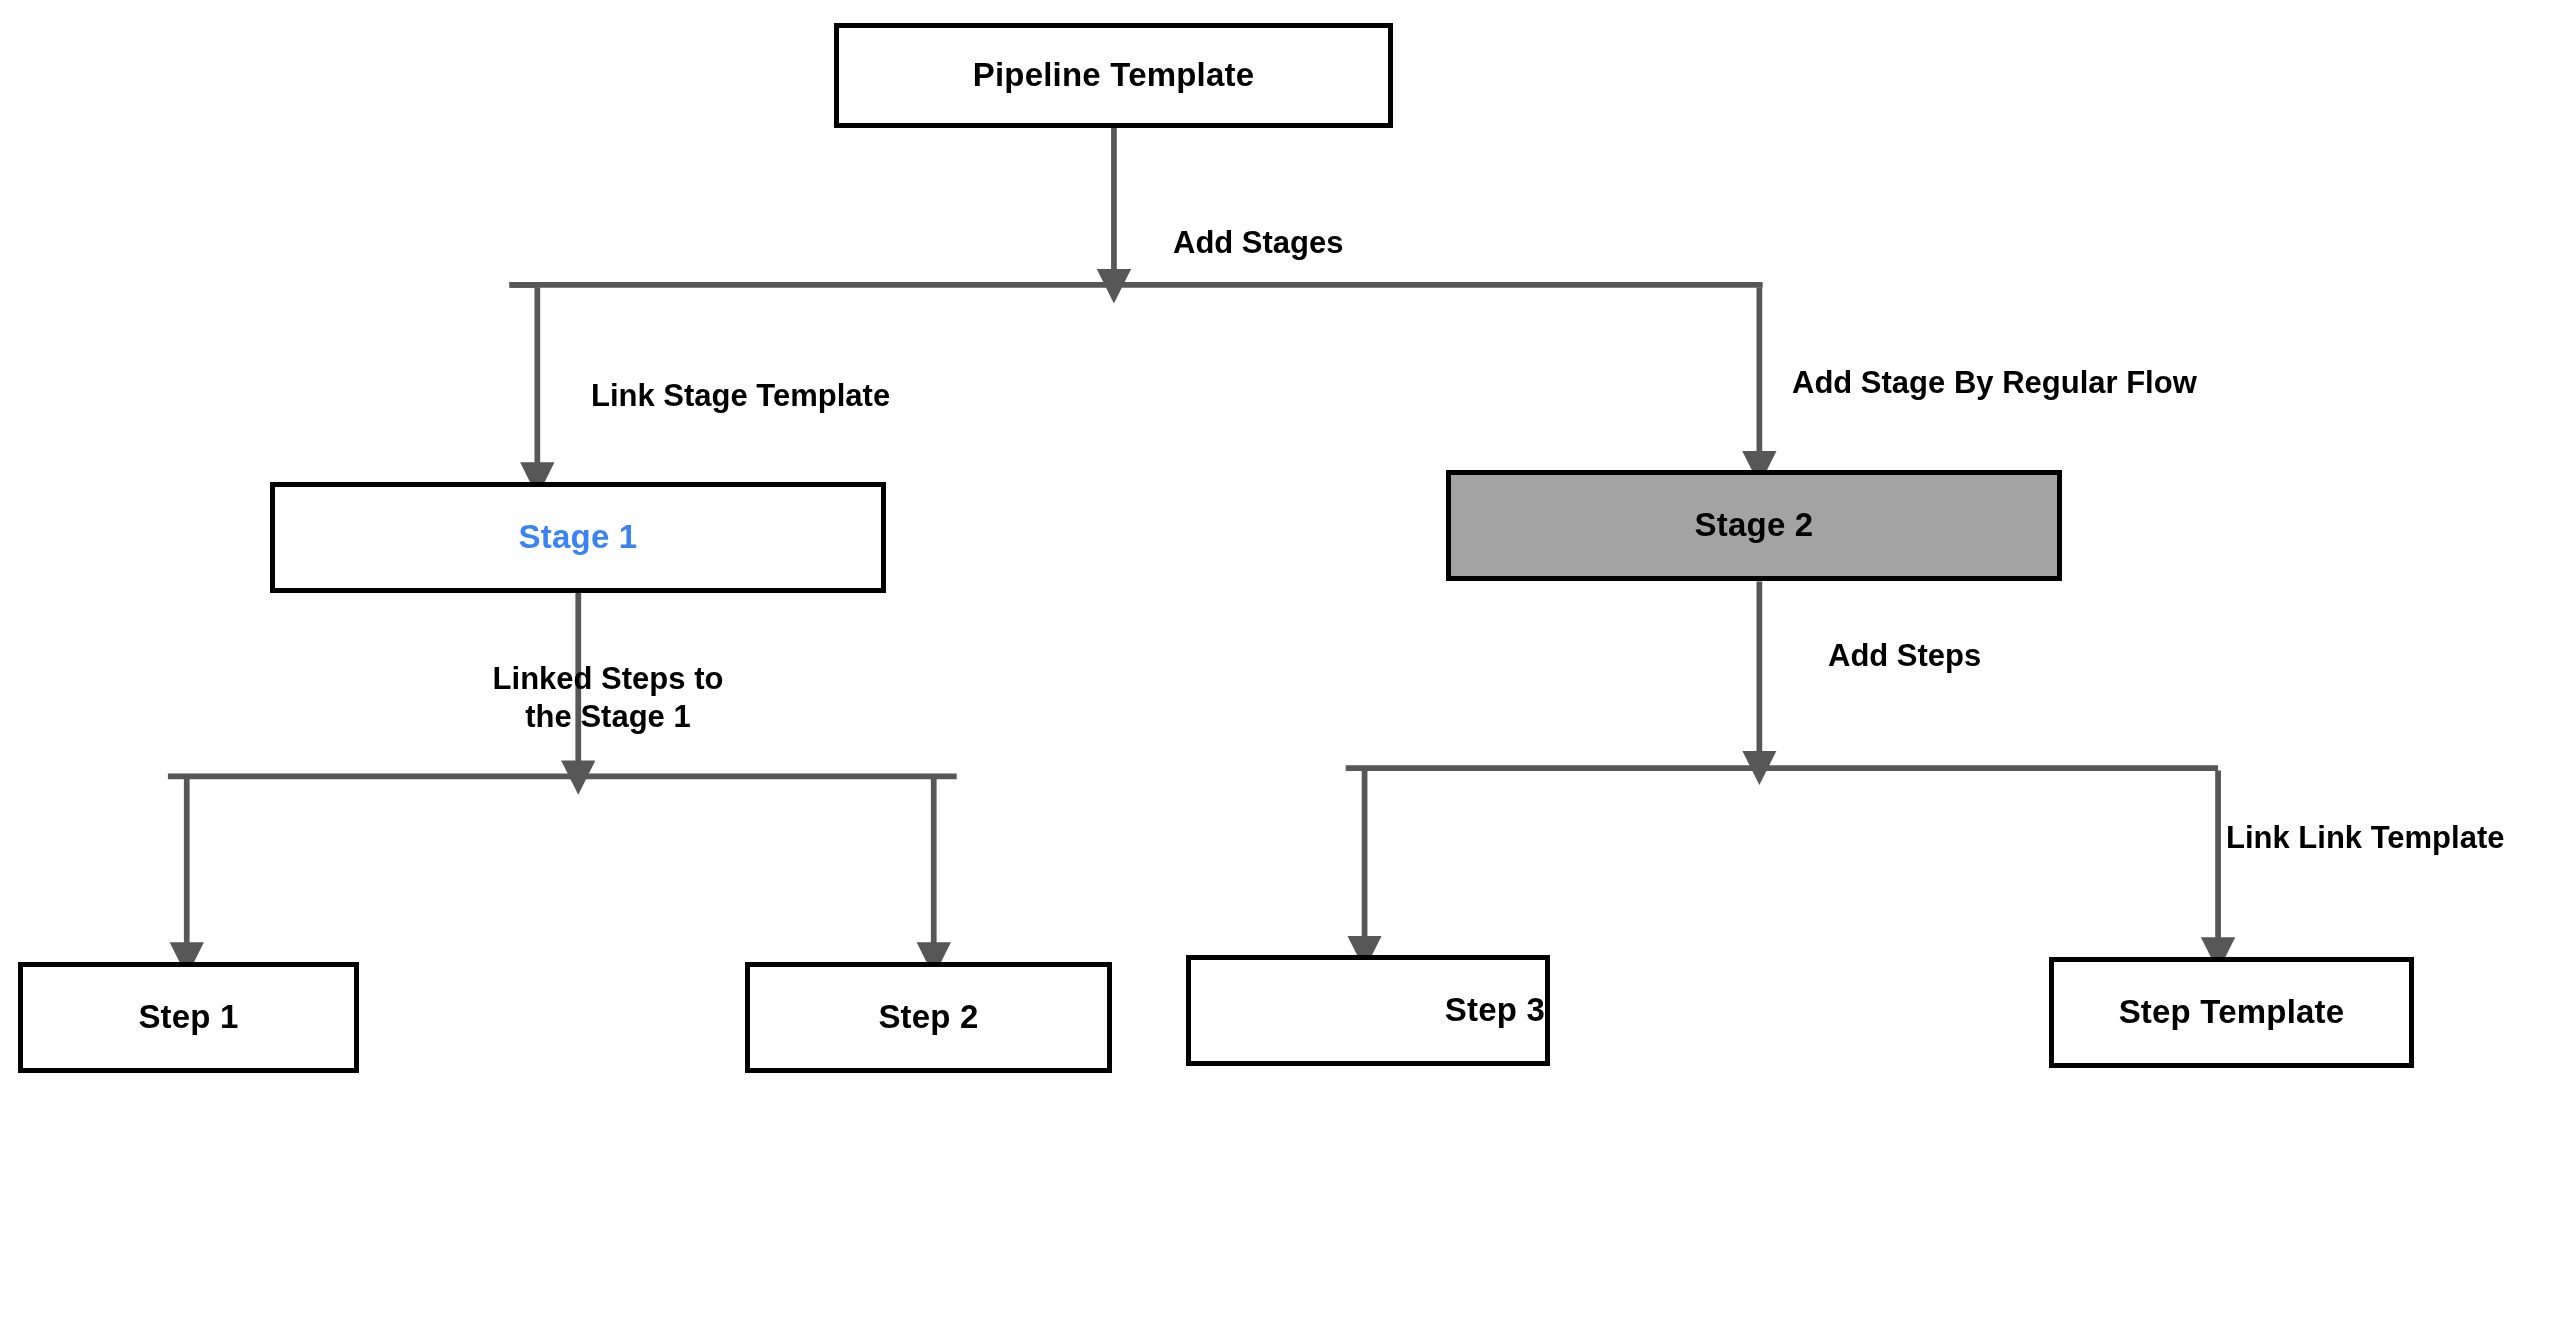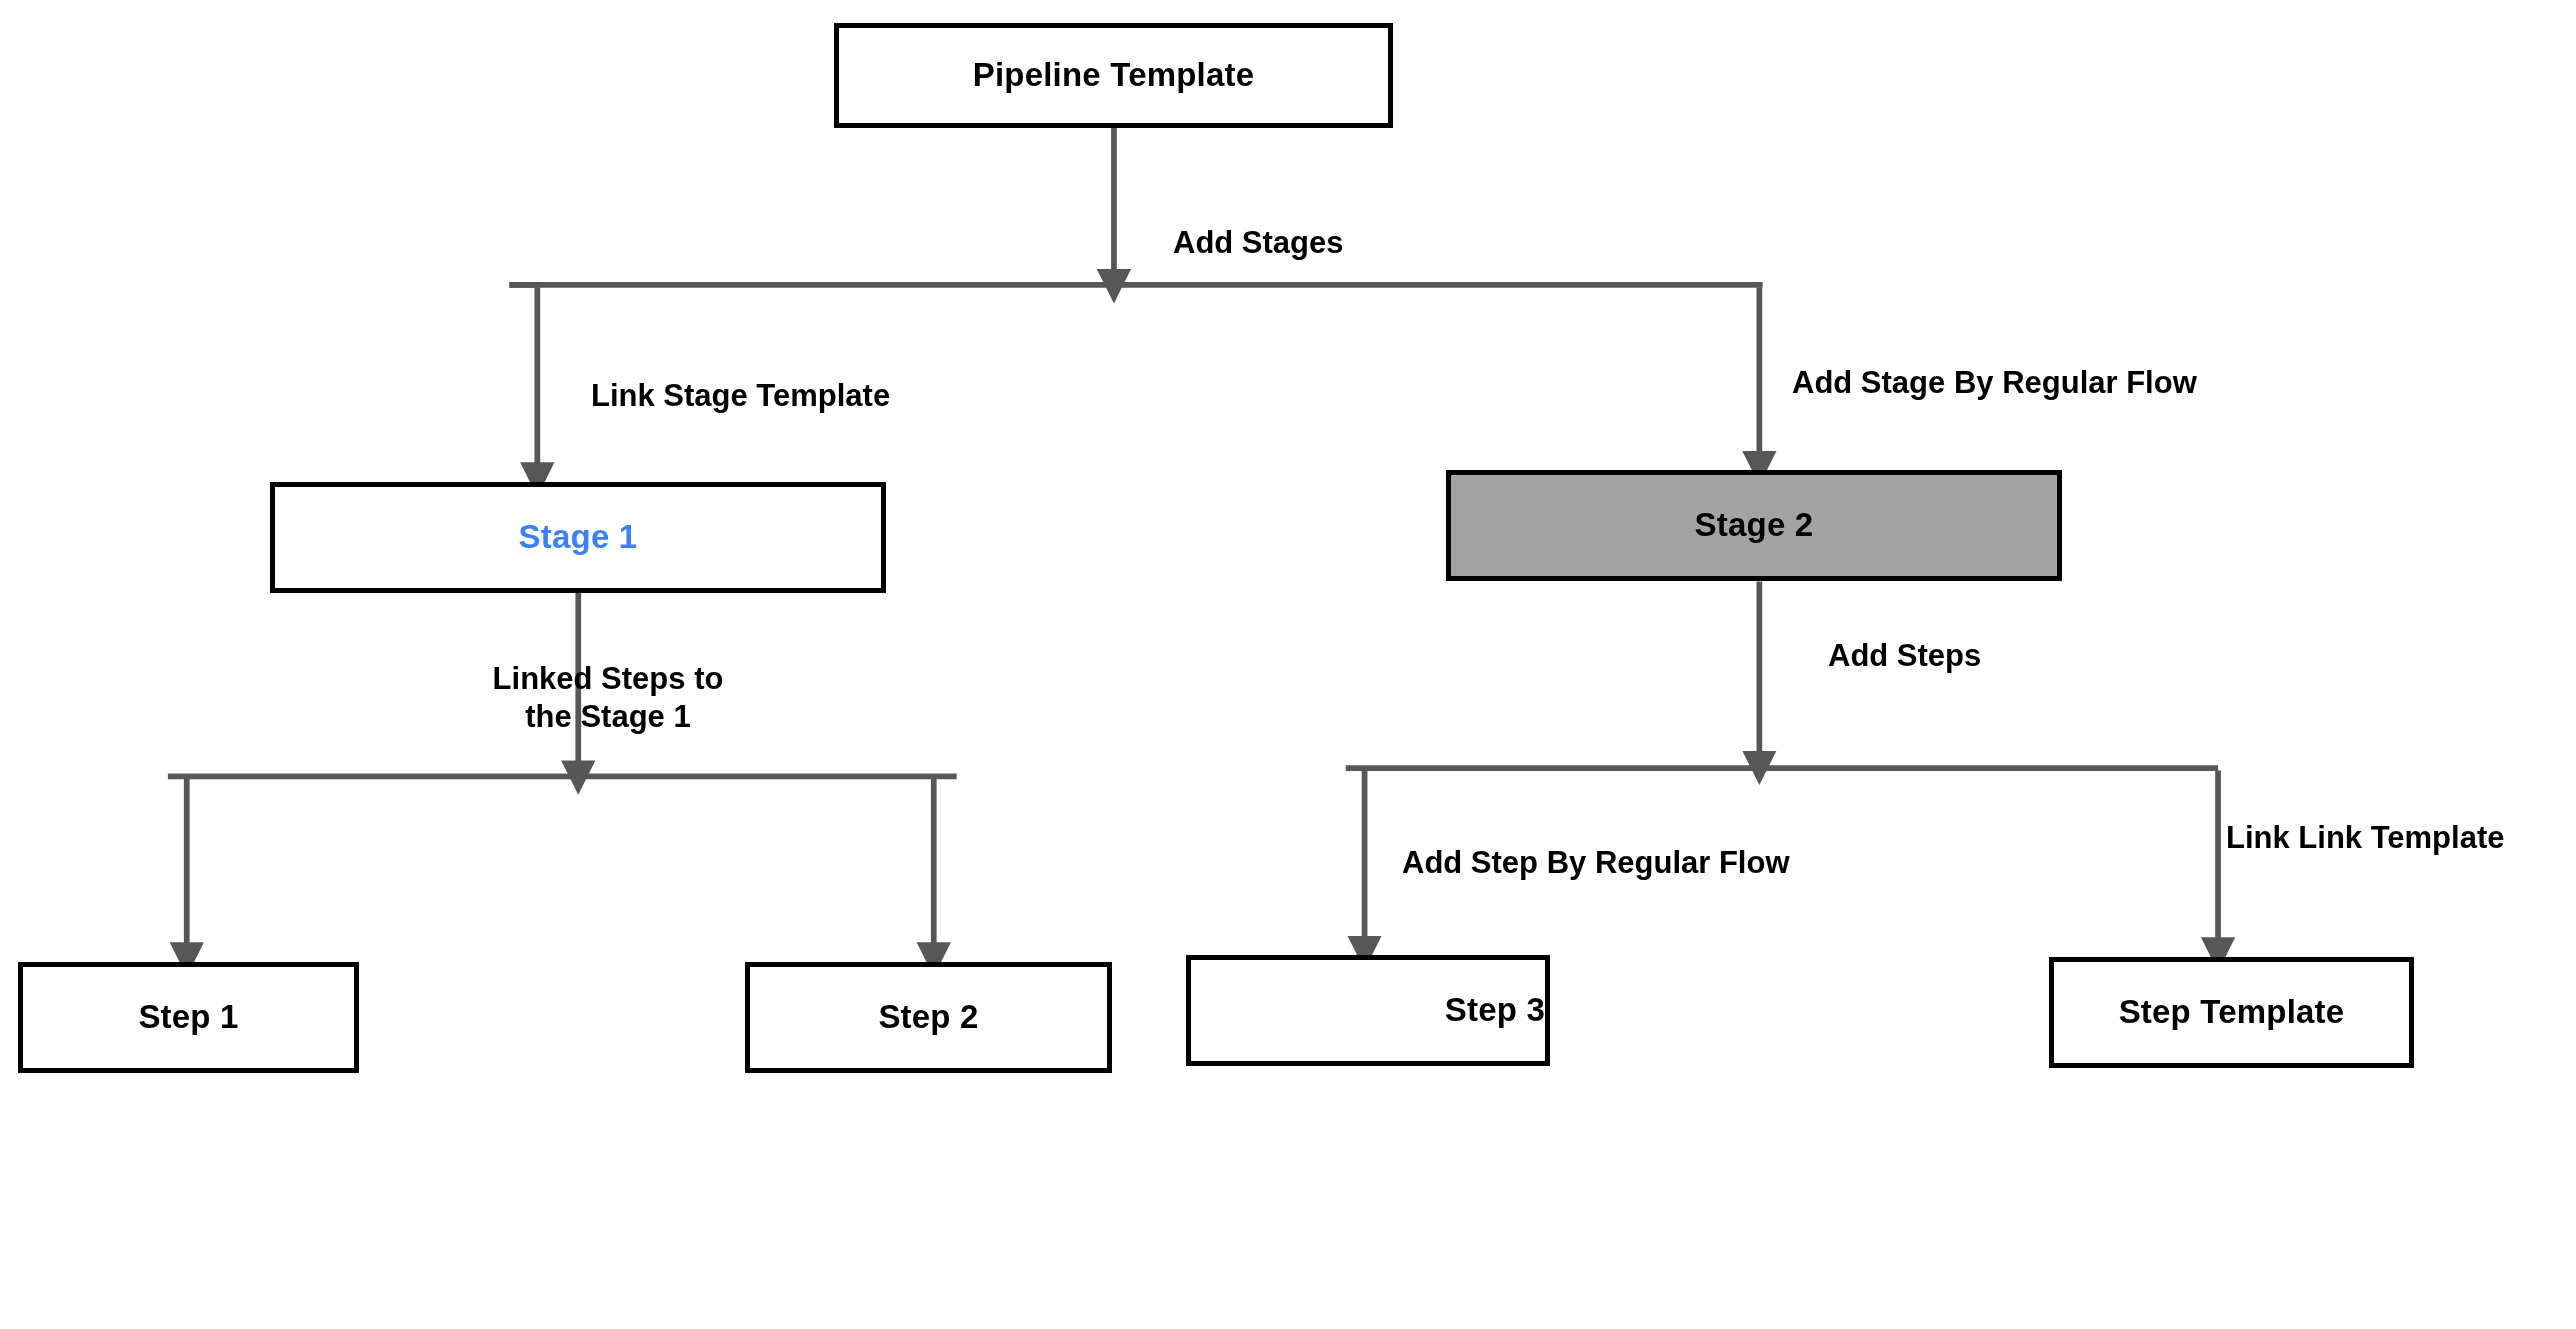--- a/index.html
+++ b/index.html
@@ -122,18 +122,17 @@
 
   <div class="edge-label left" style="top: 377px; left: 591px;">Link Stage Template</div>
 
   <div class="edge-label left" style="top: 364px; left: 1792px; text-align: center;">Add Stage By Regular Flow</div>
 
   <div class="edge-label center" style="top: 660px; left: 608px; transform: translateX(-50%);">Linked Steps to
 the Stage 1</div>
 
   <div class="edge-label left" style="top: 637px; left: 1828px;">Add Steps</div>
 
-  <div class="edge-label left" style="top: 844px; left: 1402px;">Add Step By Regular Flow</div>
 
   <div class="edge-label left" style="top: 819px; left: 2226px;">Link Link Template</div>
 
 </div>
 
 
 </body></html>

